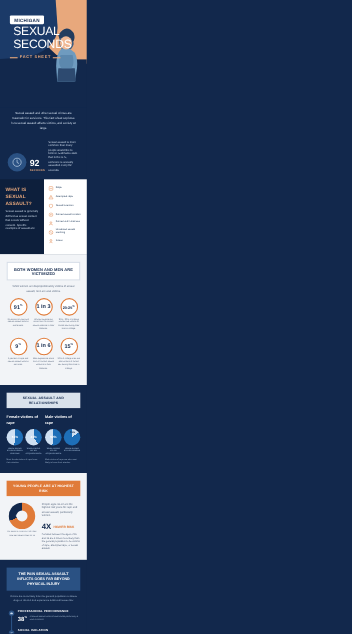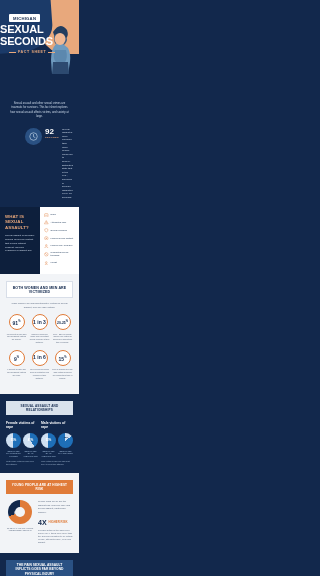--- a/index.html
+++ b/index.html
@@ -29,40 +29,40 @@
   .hero-figure {
     position: absolute; right: 6px; top: 16px; width: 26px; height: 60px;
   }
   .badge {
     position: absolute; left: 9px; top: 14px;
     background: #ffffff; color: #12284c;
     font-size: 4.2px; font-weight: bold; letter-spacing: .25px;
     padding: 1.6px 4px; border-radius: 1px;
   }
   .hero-title {
-    position: absolute; left: 0; top: 24px;
-    color: #ffffff; font-size: 11px; font-weight: bold;
+    position: absolute; left: 12px; top: 24px;
+    color: #ffffff; font-size: 11px; font-weight: normal;
     line-height: 11.5px; letter-spacing: -.2px;
   }
   .hero-sub {
     position: absolute; left: 9px; top: 50px;
     color: #e8a87c; font-size: 3.6px; font-weight: bold; letter-spacing: .6px;
     display: flex; align-items: center; gap: 2px;
   }
   .hero-sub .rule { display:block; width: 7px; height: .6px; background:#e8a87c; }
 
   
   .intro {
     padding: 4px 9px 6px;
     color: #cfdcec; font-size: 2.7px; line-height: 4.4px; text-align: center;
   }
 
   
   .stat92 {
-    display: flex; align-items: flex-start; gap: 3px; padding: 2px 25px 7px;
+    display: flex; align-items: flex-end; gap: 3px; padding: 2px 7px 7px;
   }
   .stat92 .circ {
     width: 17px; height: 17px; border-radius: 50%;
     background: #2a5183; flex: 0 0 17px;
     display: flex; align-items: center; justify-content: center;
   }
   .clock-ic { width: 9px; height: 9px; }
   .stat92 .num { color: #ffffff; font-size: 8px; font-weight: bold; line-height: 8px; }
   .stat92 .unit { color: #e8a87c; font-size: 2.4px; font-weight: bold; letter-spacing: .3px; }
   .stat92 .desc { color: #cfdcec; font-size: 2.5px; line-height: 3.6px; flex: 1; }

